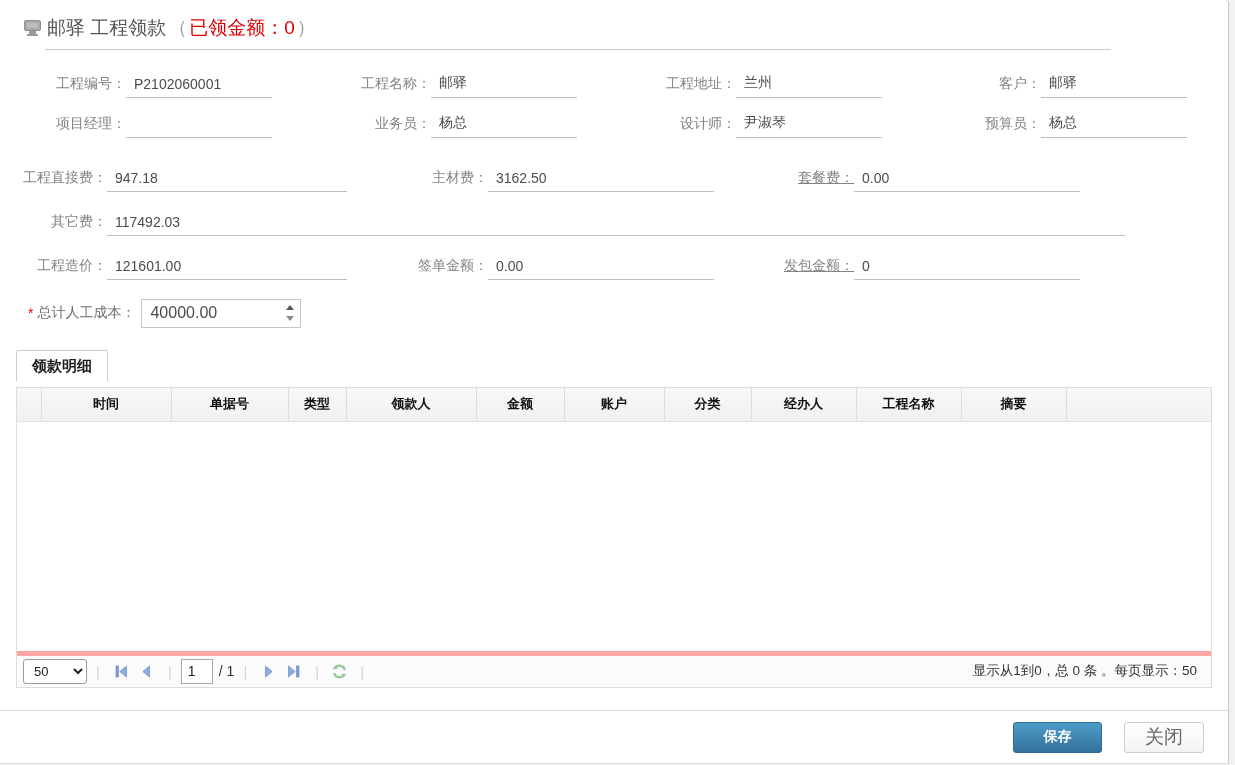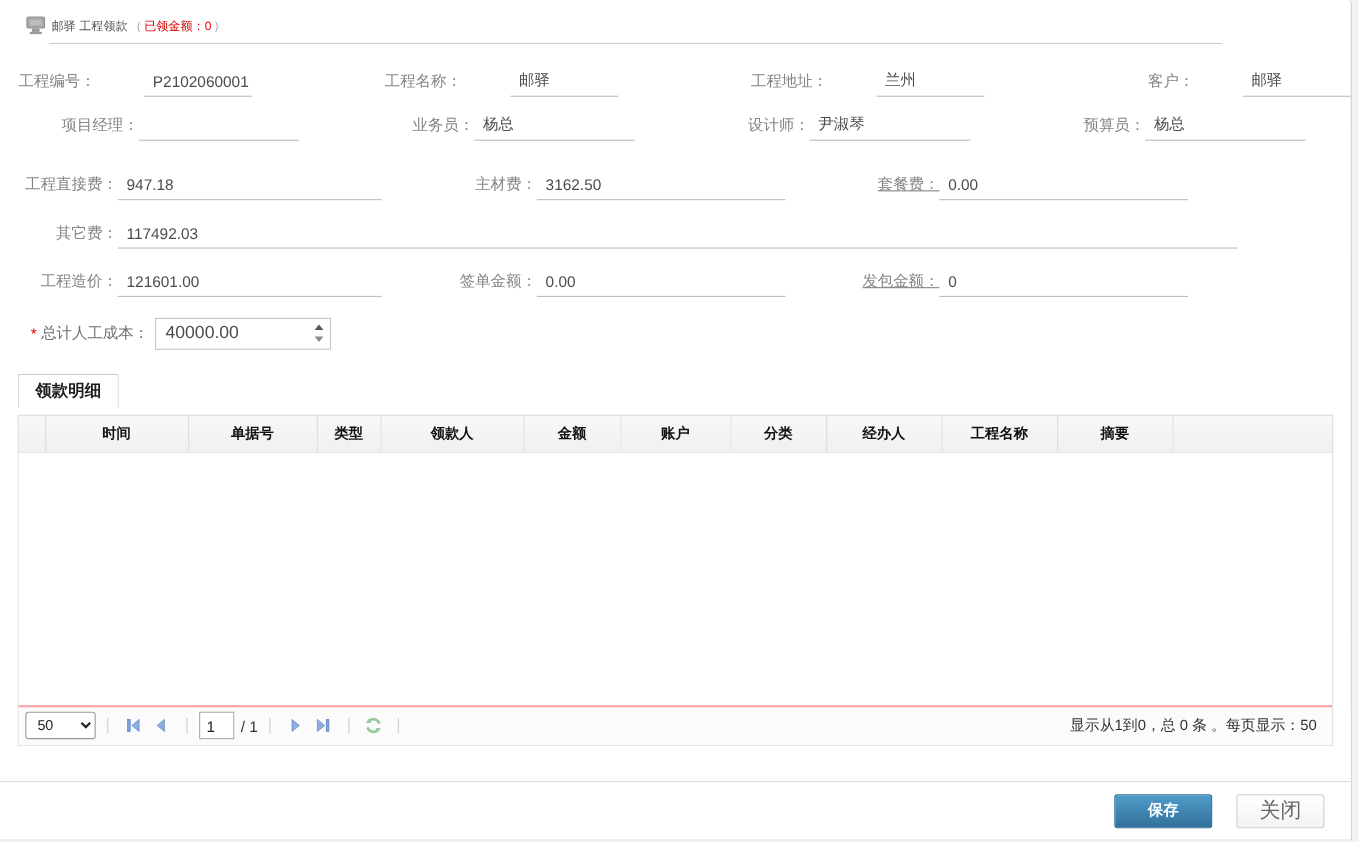--- a/index.html
+++ b/index.html
@@ -5,21 +5,21 @@
   * { margin:0; padding:0; box-sizing:border-box; }
   html,body { width:1235px; height:765px; background:#f2f2f2; font-family:"Liberation Sans","DejaVu Sans",sans-serif; }
   .dialog { position:relative; width:1229px; height:764px; background:#fff; border-right:1px solid #c9c9c9; border-bottom:1px solid #ddd; border-radius:0 4px 0 0; overflow:hidden; }
 
   
   .titlebar { position:relative; height:37px; border-bottom:1px solid #ddd; background:#fff; }
   .titlebar .title { position:absolute; left:18px; top:10px; font-size:14px; font-weight:bold; color:#222; }
   .close-x { position:absolute; right:16px; top:9px; color:#b3b3b3; font-size:15px; font-weight:bold; cursor:pointer; line-height:1; }
 
   
-  .sec-head { display:flex; align-items:center; margin:15px 0 0 24px; font-size:11px; color:#555; }
+  .sec-head { display:flex; align-items:center; margin:15px 0 0 24px; font-size:19px; color:#555; }
   .monitor-icon { position:relative; width:17px; height:16px; margin-right:6px; }
   .monitor-icon .screen { position:absolute; top:0; left:0; width:17px; height:11px; background:#a9a9a9; border:1px solid #8f8f8f; border-radius:2px; }
   .monitor-icon .screen:after { content:""; position:absolute; left:2px; top:2px; right:2px; bottom:2px; background:#bdbdbd; }
   .monitor-icon .stand { position:absolute; left:5px; top:11px; width:7px; height:3px; background:#9a9a9a; }
   .monitor-icon .base { position:absolute; left:3px; top:14px; width:11px; height:2px; background:#9a9a9a; }
   .sec-head .paren { color:#999; margin:0 2px; }
   .sec-head .red { color:#dd0000; }
   .sec-underline { height:1px; background:#ccc; margin:8px 0 0 45px; width:1066px; }
 
   
@@ -56,21 +56,21 @@
   .tab { display:inline-block; height:31px; line-height:30px; padding:0 15px; border:1px solid #ccc; border-bottom:none; background:#fff; font-size:15px; font-weight:bold; color:#1d1d1d; border-radius:2px 2px 0 0; cursor:pointer; }
 
   
   .grid { margin:6px 0 0 16px; width:1196px; border:1px solid #ddd; }
   table { border-collapse:collapse; width:100%; table-layout:fixed; }
   th { height:33px; background:linear-gradient(#f8f8f8,#f0f0f0); border-left:1px solid #ddd; border-bottom:1px solid #e2e2e2; font-size:13px; font-weight:bold; color:#111; text-align:center; overflow:hidden; white-space:nowrap; }
   th:first-child { border-left:none; }
   .tbody { height:229px; background:#fff; }
 
   
-  .pager { height:36px; background:#fbfbfb; border-top:2px solid #fca5a5; display:flex; align-items:center; padding:0 14px 0 6px; }
+  .pager { height:36px; background:#fbfbfb; border-top:5px solid #fca5a5; display:flex; align-items:center; padding:0 14px 0 6px; }
   .pgselect { width:64px; height:25px; border:1px solid #9a9a9a; border-radius:3px; background:#fff; font-size:13px; color:#222; padding-left:6px; font-family:inherit; }
   .psep { color:#d5d5d5; margin:0 9px; font-size:15px; }
   .navico { display:inline-block; width:15px; height:15px; margin:0 5px; cursor:pointer; vertical-align:middle; }
   .pginput { width:32px; height:25px; border:1px solid #aaa; font-size:14px; color:#222; padding-left:6px; font-family:inherit; }
   .pgtotal { font-size:14px; color:#333; margin-left:6px; }
   .refresh { margin:0 4px; }
   .pstatus { margin-left:auto; font-size:13.5px; color:#333; }
 
   
   .footer { position:absolute; left:0; right:0; bottom:0; height:53px; border-top:1px solid #ddd; background:#fff; display:flex; align-items:center; justify-content:flex-end; }
@@ -90,21 +90,21 @@
         <span class="base"></span>
       </span>
     <span>邮驿 工程领款</span>
     <span class="paren">（</span>
     <span class="red">已领金额：0</span>
     <span class="paren">）</span>
   </div>
   <div class="sec-underline"></div>
 
   <div class="form">
-    <div class="frow r4" style="margin-top:8px;gap:44px;">
+    <div class="frow r4" style="margin-top:8px;">
       <span class="flabel">工程编号：</span>
       <span class="fline">P2102060001</span>
       <span class="fgap"></span>
       <span class="flabel">工程名称：</span>
       <span class="fline">邮驿</span>
       <span class="fgap"></span>
       <span class="flabel">工程地址：</span>
       <span class="fline">兰州</span>
       <span class="fgap"></span>
       <span class="flabel">客户：</span>

